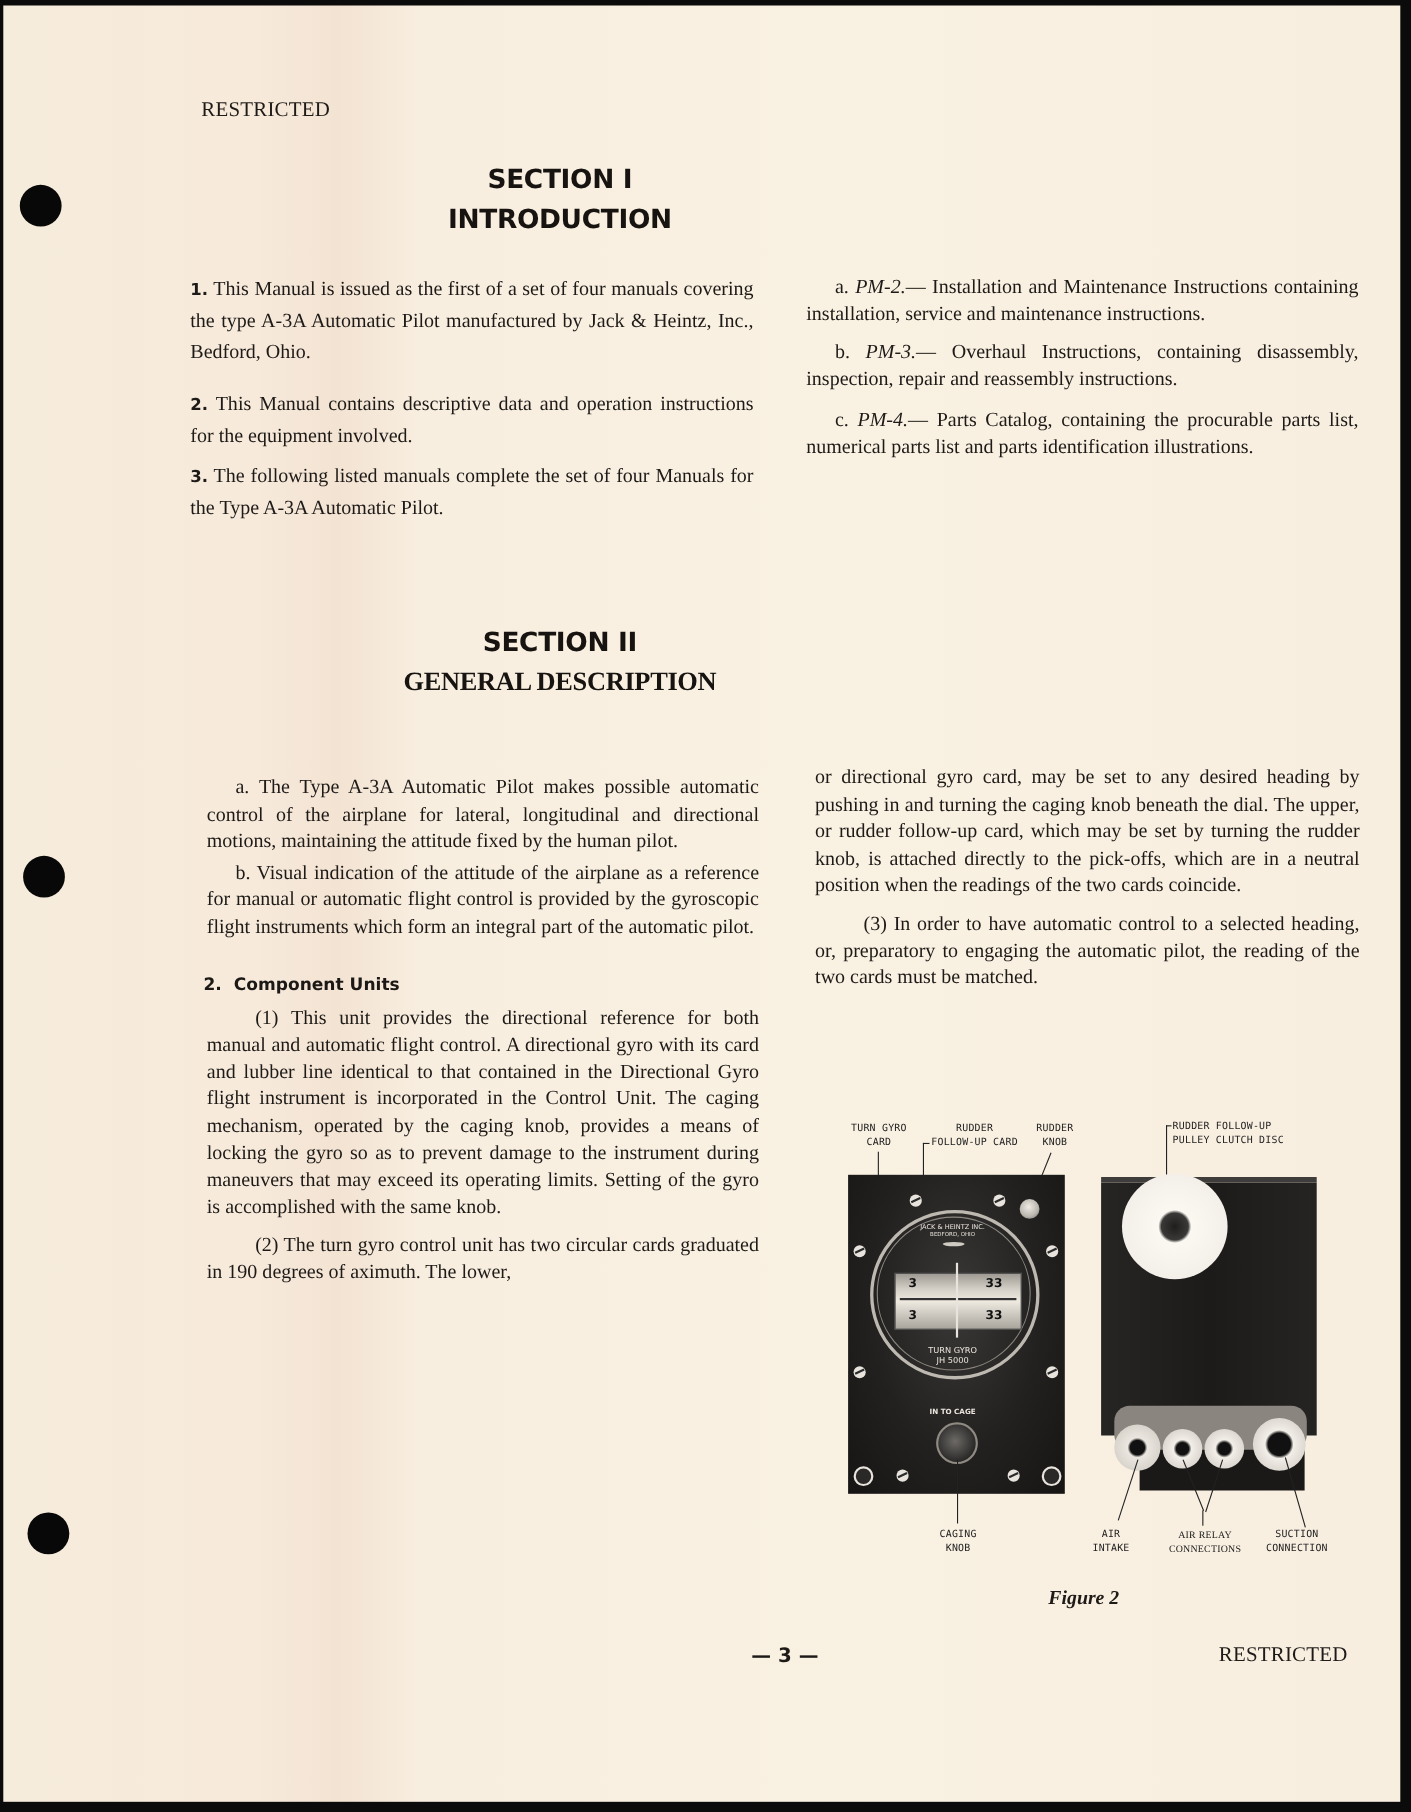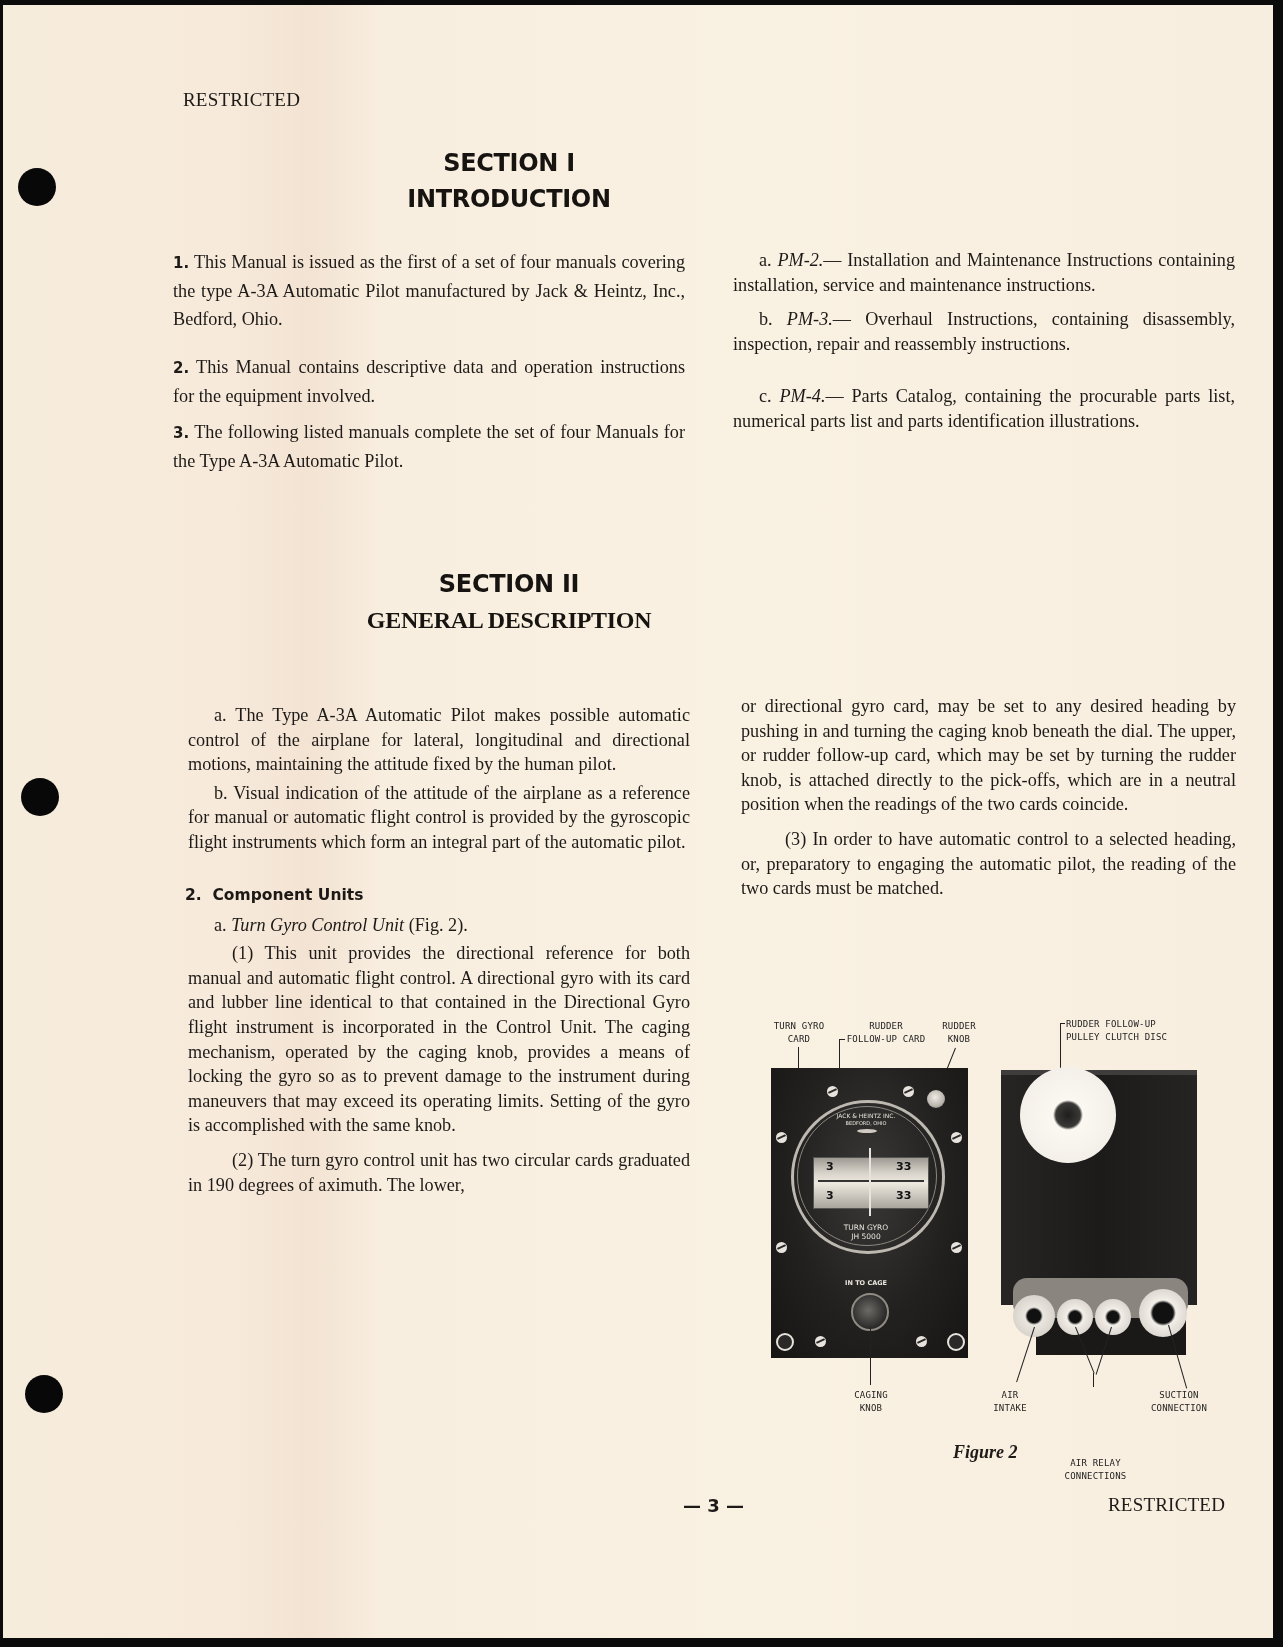--- a/index.html
+++ b/index.html
@@ -96,21 +96,21 @@
       <span>The following listed manuals complete the set of four Manuals for the Type A-3A Automatic Pilot.</span>
     </p>
   </div>
 
   <div class="col" style="left:730px; top:243px; width:502px;">
     <p class="indent1" style="margin-bottom:10px;">
       <span>a.</span>
       <span class="it">PM-2.</span><span>—</span>
       <span>Installation and Maintenance Instructions containing installation, service and maintenance instructions.</span>
     </p>
-    <p class="indent1" style="margin-bottom:28px;">
+    <p class="indent1" style="margin-bottom:13px;">
       <span>b.</span>
       <span class="it">PM-3.</span><span>—</span>
       <span>Overhaul Instructions, containing disassembly, inspection, repair and reassembly instructions.</span>
     </p>
     <p class="indent1">
       <span>c.</span>
       <span class="it">PM-4.</span><span>—</span>
       <span>Parts Catalog, containing the procurable parts list, numerical parts list and parts identification illustrations.</span>
     </p>
   </div>
@@ -125,25 +125,20 @@
     </p>
     <p class="indent1">
       <span>b.</span>
       <span>Visual indication of the attitude of the airplane as a reference for manual or automatic flight control is provided by the gyroscopic flight instruments which form an integral part of the automatic pilot.</span>
     </p>
 
     <div class="sub-head" style="margin-top:28px; margin-bottom:6px; margin-left:-3px;">
       <span>2.</span>&nbsp;
       <span>Component Units</span>
     </div>
-    <p class="indent1">
-      <span>a.</span>
-      <span class="it">Turn Gyro Control Unit</span>
-      <span>(Fig. 2).</span>
-    </p>
     <p class="indent2">
       <span>(1)</span>
       <span>This unit provides the directional reference for both manual and automatic flight control. A directional gyro with its card and lubber line identical to that contained in the Directional Gyro flight instrument is incorporated in the Control Unit. The caging mechanism, operated by the caging knob, provides a means of locking the gyro so as to prevent damage to the instrument during maneuvers that may exceed its operating limits. Setting of the gyro is accomplished with the same knob.</span>
     </p>
     <p class="indent2" style="margin-top:10px;">
       <span>(2)</span>
       <span>The turn gyro control unit has two circular cards graduated in 190 degrees of aximuth. The lower,</span>
     </p>
   </div>
 
@@ -231,21 +226,21 @@
 
     <div class="lead" style="left:1031px; top:1322px; width:1px; height:58px; transform: rotate(18deg); transform-origin: top;"></div>
     <div class="lbl" style="left:985px; top:1384px; width:44px;">
       <div>AIR</div>
       <div>INTAKE</div>
     </div>
 
     <div class="lead" style="left:1072px; top:1322px; width:1px; height:50px; transform: rotate(-22deg); transform-origin: top;"></div>
     <div class="lead" style="left:1108px; top:1322px; width:1px; height:50px; transform: rotate(18deg); transform-origin: top;"></div>
     <div class="lead" style="left:1090px; top:1368px; width:1px; height:14px;"></div>
-    <div class="lbl" style="left:1055px; top:1452px; width:75px;">
+    <div class="lbl" style="left:1055px; top:1384px; width:75px;font-family:Liberation Serif, serif;">
       <div>AIR RELAY</div>
       <div>CONNECTIONS</div>
     </div>
 
     <div class="lead" style="left:1165px; top:1320px; width:1px; height:66px; transform: rotate(-16deg); transform-origin: top;"></div>
     <div class="lbl" style="left:1140px; top:1384px; width:72px;">
       <div>SUCTION</div>
       <div>CONNECTION</div>
     </div>
 

